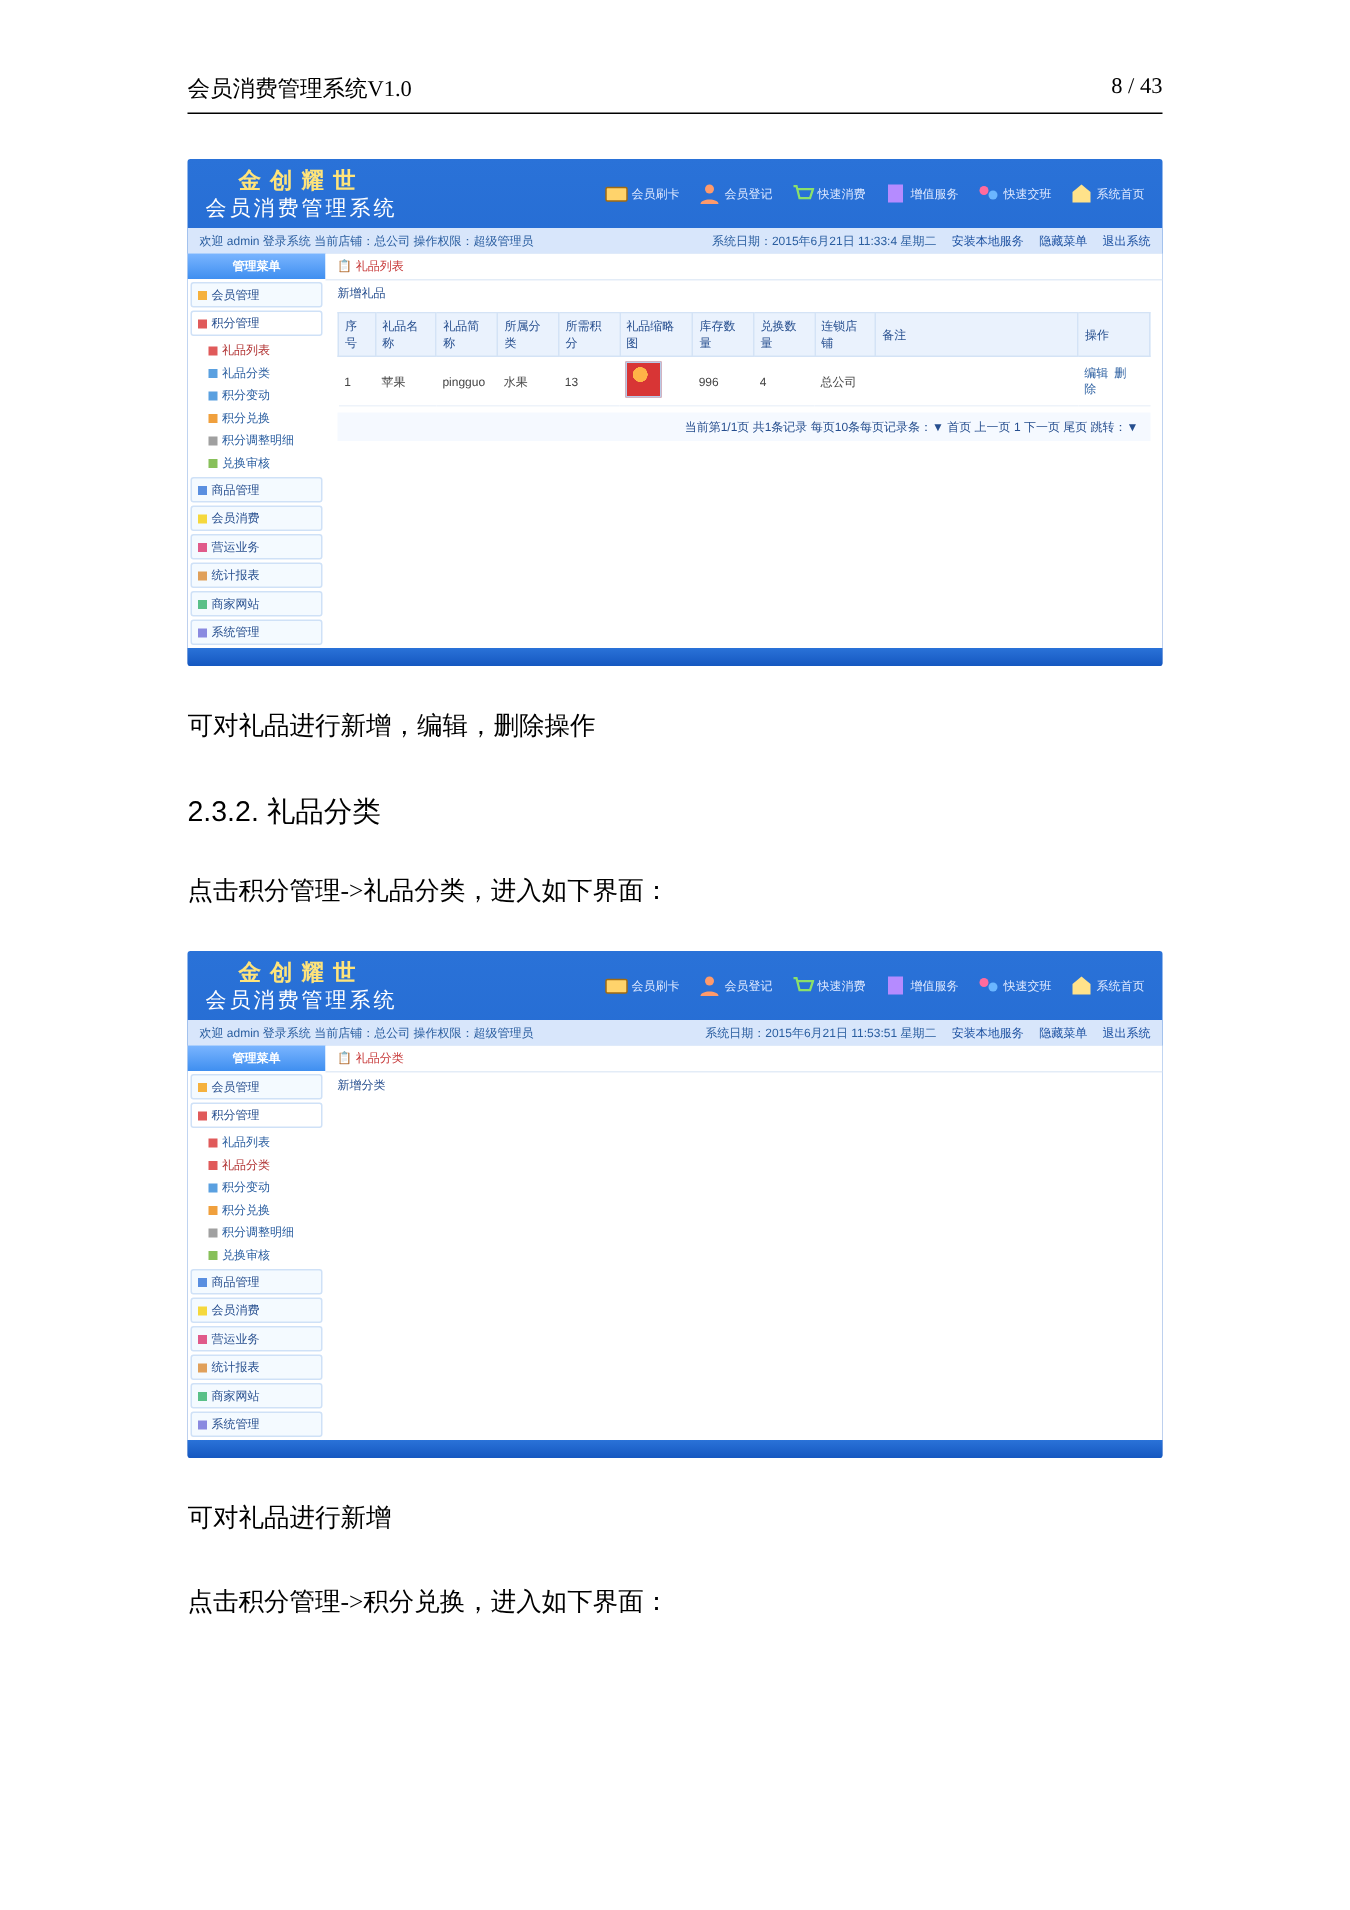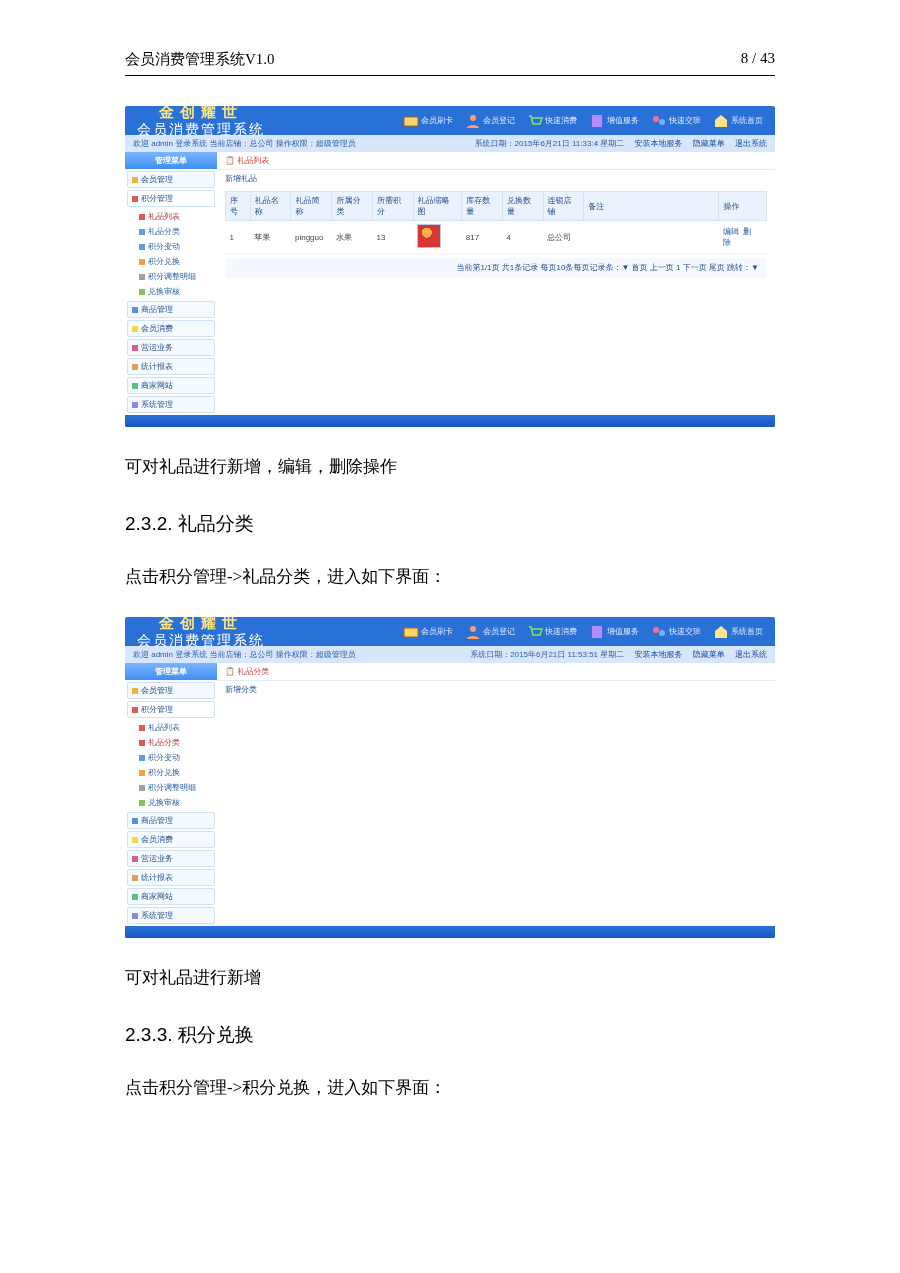--- a/index.html
+++ b/index.html
@@ -2,21 +2,21 @@
 <html><head>
 <meta charset="utf-8">
 <style>
 body{margin:0;background:#fff;font-family:"SimSun","Microsoft YaHei",sans-serif;font-size:14px;color:#000}
 .page{width:900px;margin:0 auto;padding:50px 0 100px 0}
 .header-row{margin:0 125px 6px 125px;display:flex;justify-content:space-between;font-size:15px;font-family:"SimSun",serif}
 .header-rule{margin:0 125px 30px 125px;border:none;border-top:1.5px solid #000}
 .body-text{margin:25px 125px;font-size:17px;line-height:1.8;font-family:"SimSun",serif}
 h2.sec{margin:28px 125px 25px 125px;font-size:19px;font-weight:normal;font-family:"SimHei","Microsoft YaHei",sans-serif}
 .shot{margin:0 125px;background:linear-gradient(#2a72d8,#1557c0);border-radius:2px;overflow:hidden;font-size:9px}
-.app-top{display:flex;justify-content:space-between;align-items:center;height:29px;padding:0 12px;color:#fff}
+.app-top{display:flex;justify-content:space-between;align-items:center;height:46px;padding:0 12px;color:#fff}
 .brand{text-align:center;line-height:1.2}
 .brand .l1{font-size:15px;color:#ffe47a;font-weight:bold;letter-spacing:6px;font-family:"SimSun",serif}
 .brand .l2{font-size:14px;color:#fff;letter-spacing:2px}
 .top-icons{display:flex;gap:12px}
 .ticon{display:flex;align-items:center;font-size:8px;color:#dfe9ff;gap:2px}
 .ticon svg{width:16px;height:16px}
 .statusbar{background:#d8e6fb;color:#2a5ea0;display:flex;justify-content:space-between;padding:3px 8px;font-size:8px}
 .statusbar a{color:#1a4fa0;text-decoration:none;margin-left:8px}
 .workarea{display:flex;background:#fff;min-height:170px}
 .sidebar{width:92px;background:#fff;font-size:8px}
@@ -183,21 +183,21 @@
               <th style="width:25%">备注</th>
               <th>操作</th>
             </tr>
             <tr>
               <td>1</td>
               <td>苹果</td>
               <td>pingguo</td>
               <td>水果</td>
               <td>13</td>
               <td><span class="thumb"></span></td>
-              <td>817</td>
+              <td>996</td>
               <td>4</td>
               <td>总公司</td>
               <td></td>
               <td class="op"><a>编辑</a><a>删除</a></td>
             </tr>
           </tbody>
             </table>
         </div>
         <div class="pager">
           <span>当前第1/1页 共1条记录 每页10条</span>
@@ -331,15 +331,14 @@
       <div class="content">
         <div class="crumb">📋 <span>礼品分类</span></div>
         <div class="toolbar"><span>新增分类</span></div>
         <div style="flex:1"></div>
       </div>
     </div>
     <div class="footbar"></div>
   </div>
 
   <p class="body-text">可对礼品进行新增</p>
-  <h2 class="sec">2.3.3. 积分兑换</h2>
   <p class="body-text">点击积分管理-&gt;积分兑换，进入如下界面：</p>
 </div>
 
 </body></html>

